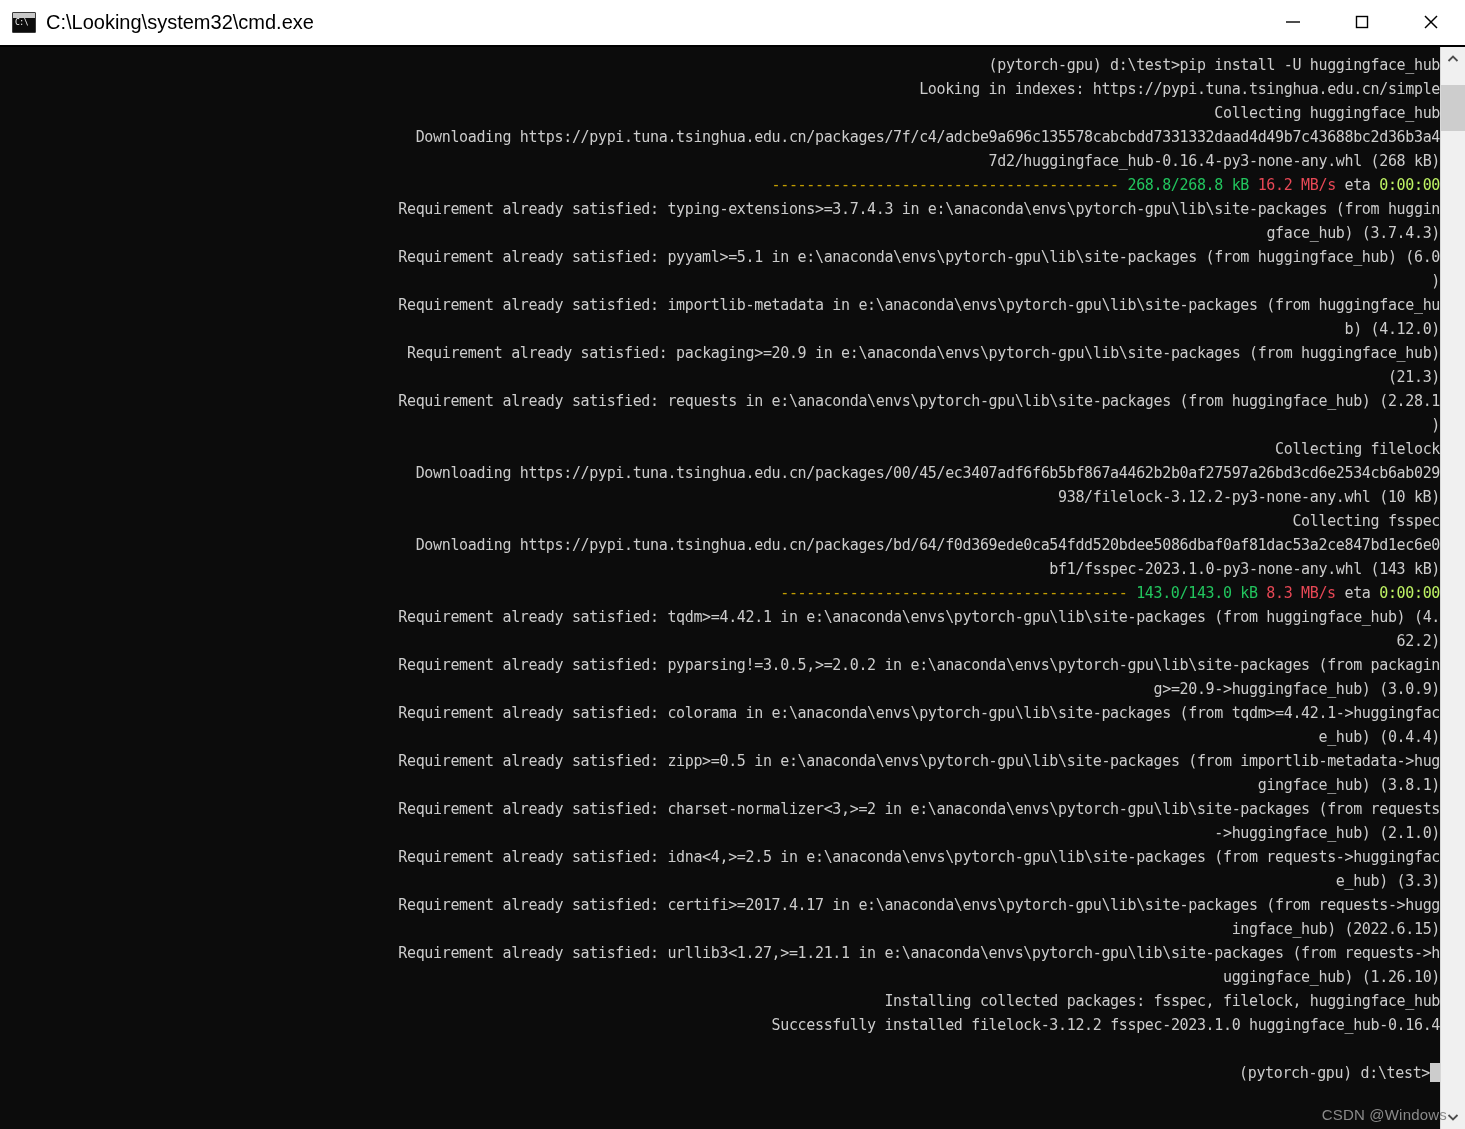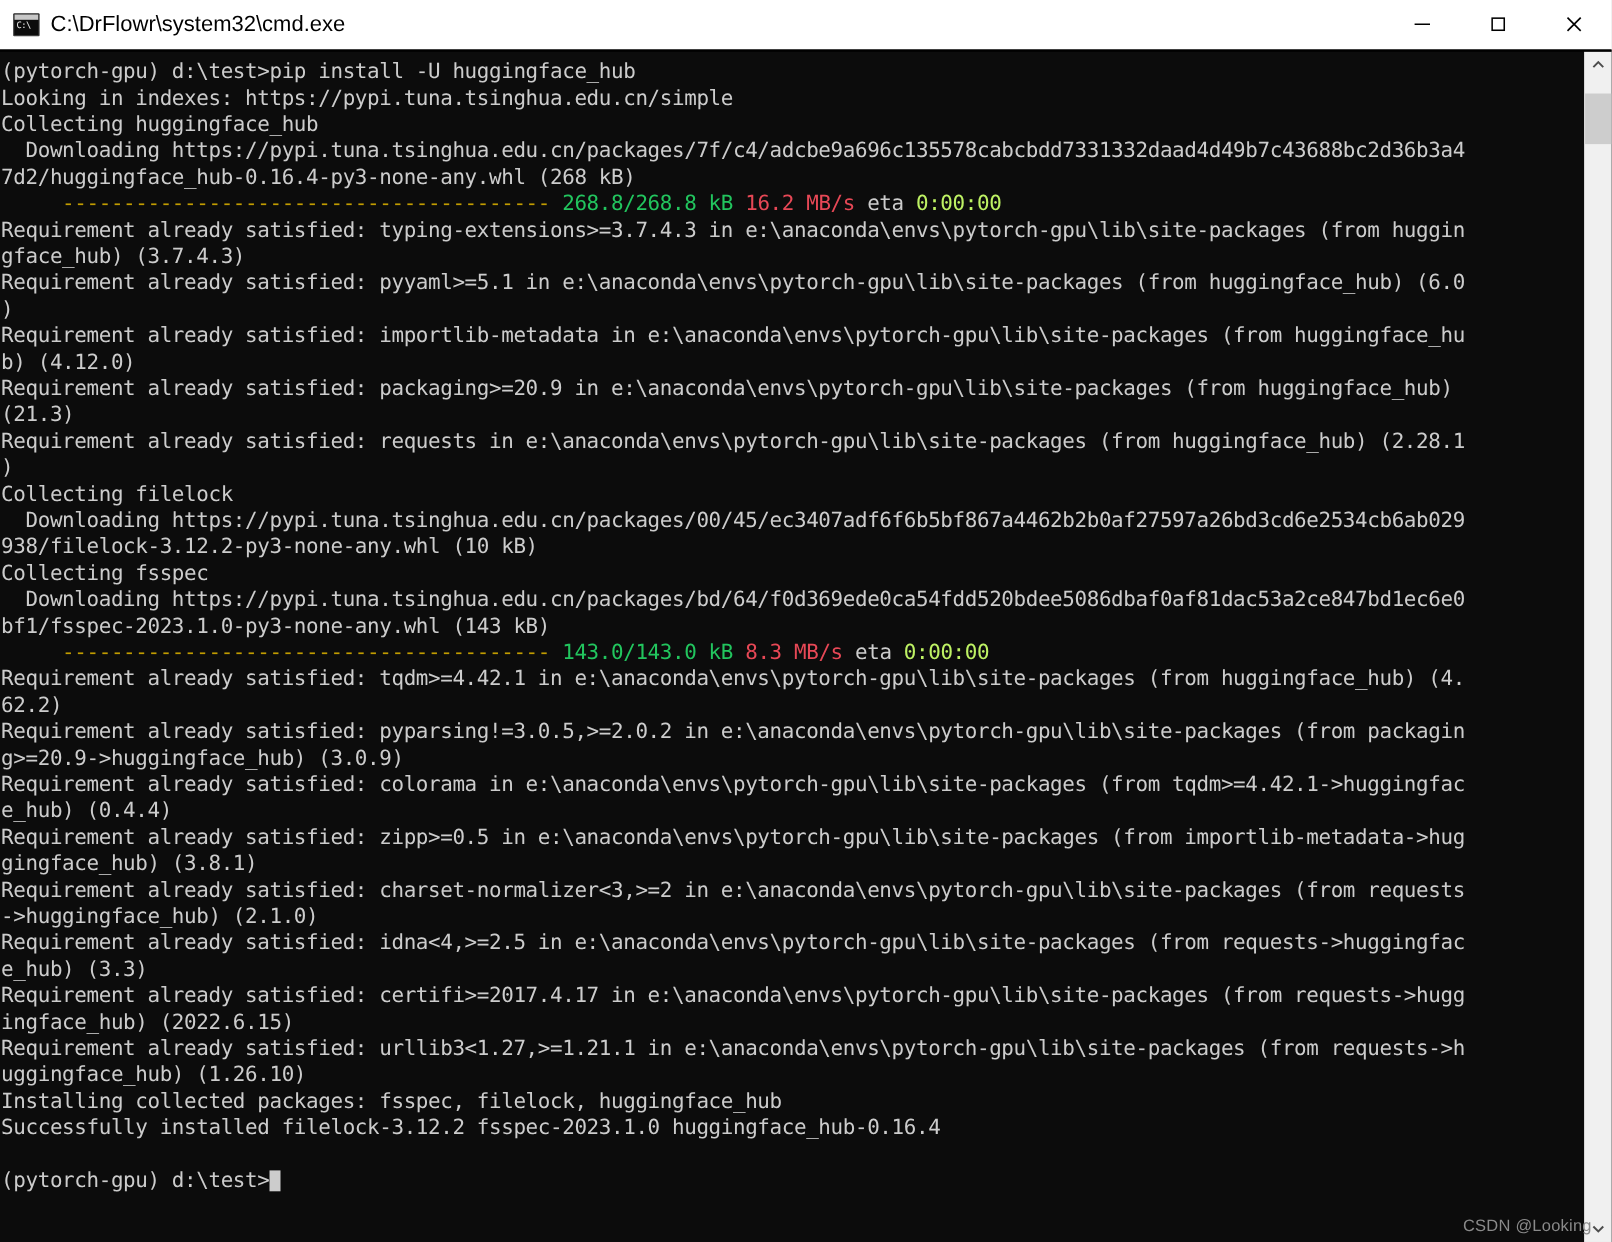--- a/index.html
+++ b/index.html
@@ -104,26 +104,27 @@
   }
   .console {
     flex: 1;
     background: #0c0c0c;
     padding: 6px 0 0 0;
     overflow: hidden;
     position: relative;
   }
   .lines {
     font-family: "DejaVu Sans Mono", "Liberation Mono", monospace;
-    font-size: 19px;
+    font-size: 15px;
     line-height: 24px;
     letter-spacing: -0.35px;
     color: #cccccc;
     white-space: pre;
-    padding-left: 1px;
+    padding-left: 15px;
+    text-align: right;
   }
   .lines .ln { display: block; height: 24px; }
 
   .c-white  { color: #cccccc; }
   .c-green  { color: #22c55e; }
   .c-red    { color: #e74856; }
   .c-blue   { color: #bef264; }
   .c-yellow { color: #c19c00; }
 
   .cursor {
@@ -181,21 +182,21 @@
 </head>
 <body>
 
 <div class="window">
 
   <div class="titlebar">
     <div class="titlebar-left">
       <div class="cmd-icon">
         <span class="prompt">C:\</span>
       </div>
-      <span class="title-text">C:\DrFlowr\system32\cmd.exe</span>
+      <span class="title-text">C:\Looking\system32\cmd.exe</span>
     </div>
 
     <div class="window-controls">
       <div class="winbtn" title="Minimize">
         <svg width="22" height="22" viewBox="0 0 22 22">
           <line x1="4" y1="11" x2="18" y2="11" stroke="#000000" stroke-width="1.4"></line>
         </svg>
       </div>
       <div class="winbtn" title="Maximize">
         <svg width="22" height="22" viewBox="0 0 22 22">
@@ -225,15 +226,15 @@
       <div class="sb-track">
         <div class="sb-thumb"></div>
       </div>
       <div class="sb-arrow">
         <svg width="12" height="8" viewBox="0 0 12 8">
           <polyline points="1.5,2 6,6.5 10.5,2" fill="none" stroke="#4d4d4d" stroke-width="1.8"></polyline>
         </svg>
       </div>
     </div>
 
-    <div class="watermark">CSDN @Looking</div>
+    <div class="watermark">CSDN @Windows</div>
   </div>
 </div>
 
 </body></html>

